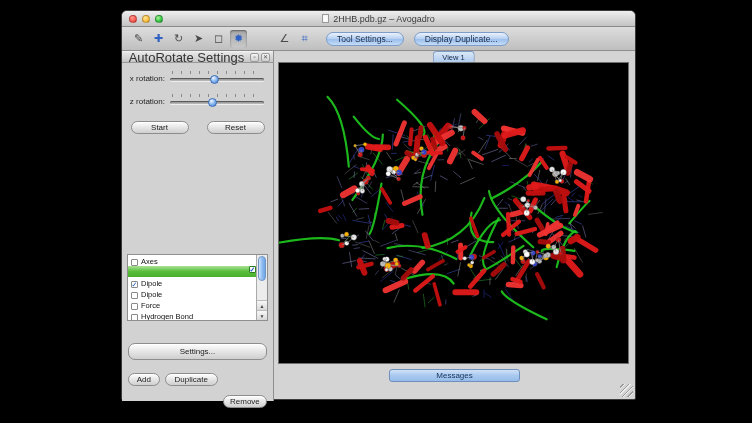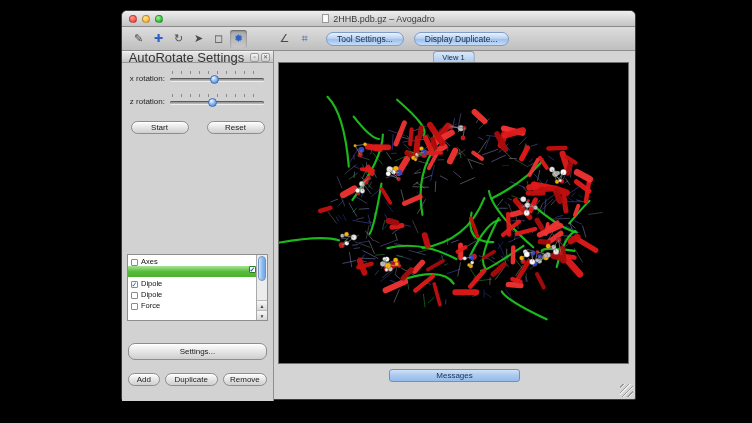--- a/index.html
+++ b/index.html
@@ -87,21 +87,21 @@
   .sb-thumb { position:absolute; top:1px; left:1px; right:1px; height:25px; border-radius:5px;
               background:linear-gradient(90deg,#d2e5fa,#8fbdf0 50%,#6ea6e8);
               border:1px solid #6f94c4; }
   .sb-btns { position:absolute; bottom:0; left:0; right:0; }
   .sb-btn { height:10px; display:flex; align-items:center; justify-content:center;
             font-size:5px; color:#444; border-top:1px solid #bbb;
             background:linear-gradient(#f8f8f8,#d8d8d8); }
   .settings-btn { position:absolute; left:6px; right:6px; top:90px; height:17px; }
   .bottom-row { position:absolute; left:6px; right:6px; top:120px; display:flex; gap:5px; }
   .bottom-row .pill-btn { padding:0 6px; }
-  .b-add { width:34px; } .b-dup { width:58px; } .b-rem { width:48px; }
+  .b-add { width:34px; } .b-dup { width:58px; } .b-rem { width:48px;margin-top:22px; }
 
   
   .viewport { position:absolute; left:156px; top:40px; right:6px; bottom:35px; }
   .view-tab { position:absolute; top:0; left:50%; transform:translateX(-50%); height:11px;
               padding:0 9px; font-size:7.5px; color:#12274a;
               background:linear-gradient(#dae8f8,#b0ccee); border:1px solid #7f9cc4;
               border-bottom:none; border-radius:4px 4px 0 0;
               display:flex; align-items:center; z-index:2; }
   .canvas { position:absolute; left:0; right:0; top:11px; bottom:0; background:#000;
             border:1px solid #6f6f6f; }
@@ -193,20 +193,24 @@
               <span class="checkbox">✓</span>
               <span>Dipole</span>
             </div>
             <div class="lrow">
               <span class="checkbox"></span>
               <span>Dipole</span>
             </div>
             <div class="lrow">
               <span class="checkbox"></span>
               <span>Force</span>
+            </div>
+            <div class="lrow">
+              <span class="checkbox"></span>
+              <span>Hydrogen Bond</span>
             </div>
 
           </div>
           <div class="scrollbar">
             <div class="sb-thumb"></div>
             <div class="sb-btns">
               <div class="sb-btn">▲</div>
               <div class="sb-btn">▼</div>
             </div>
           </div>

